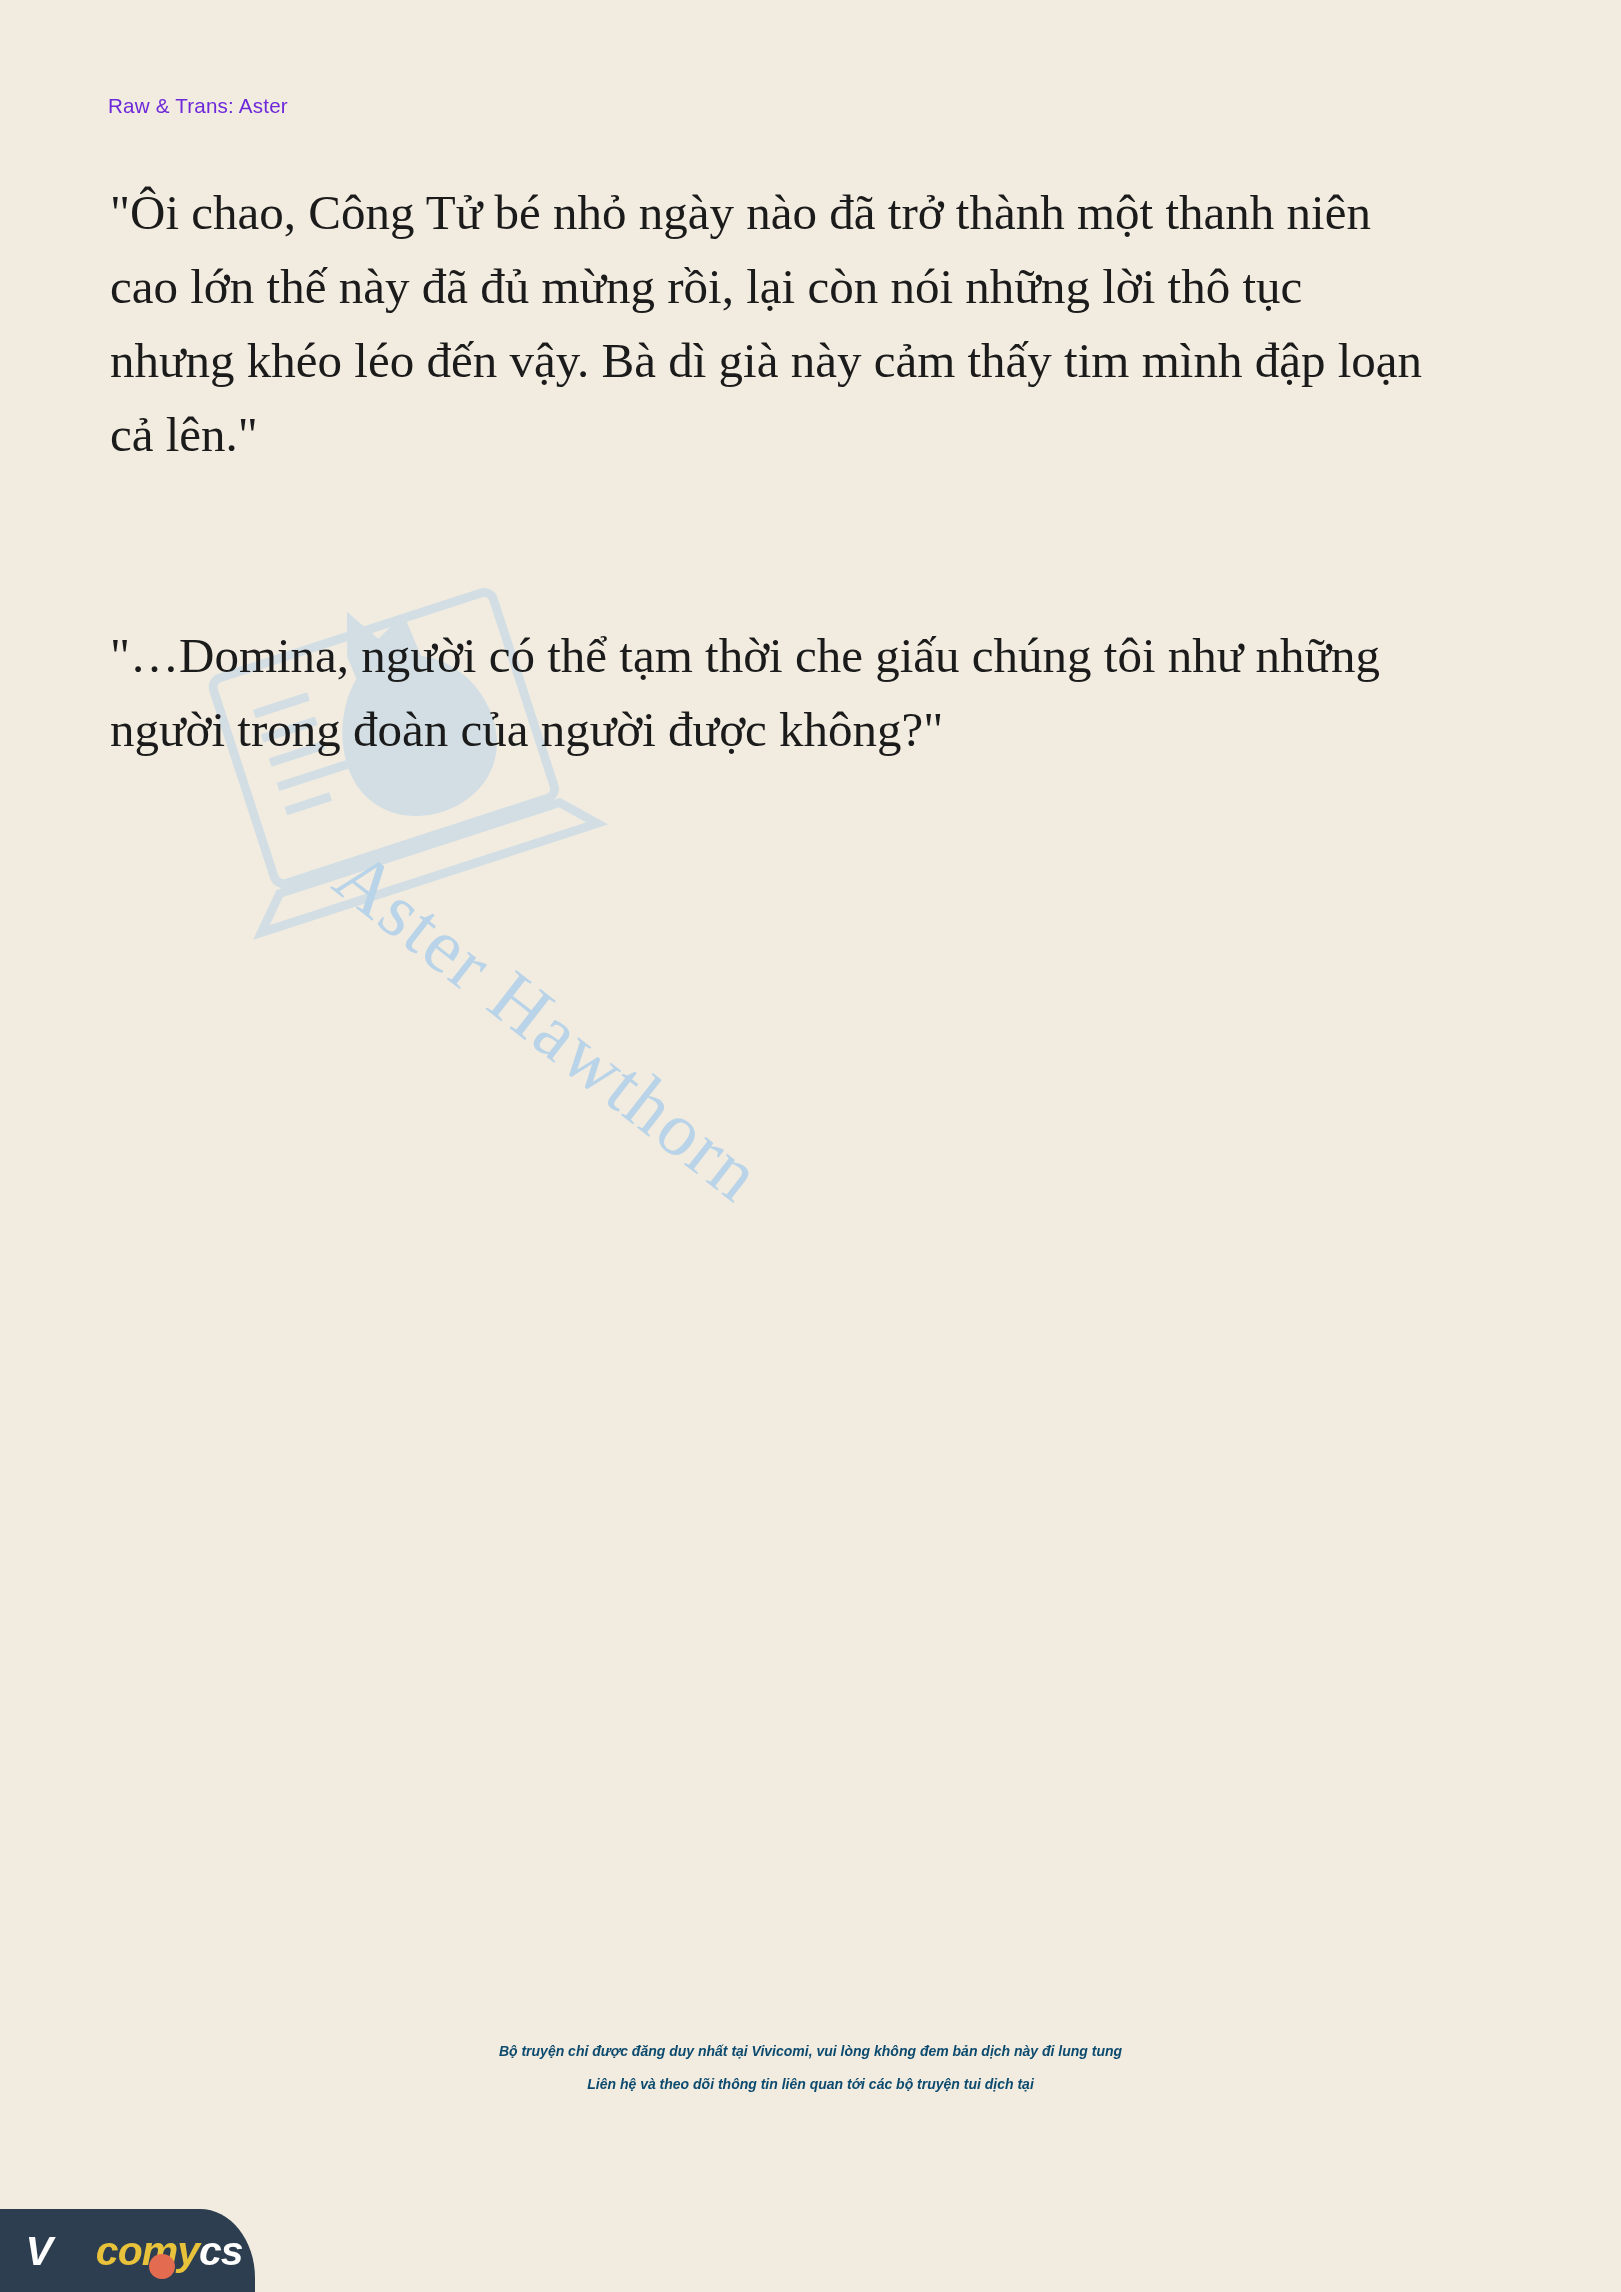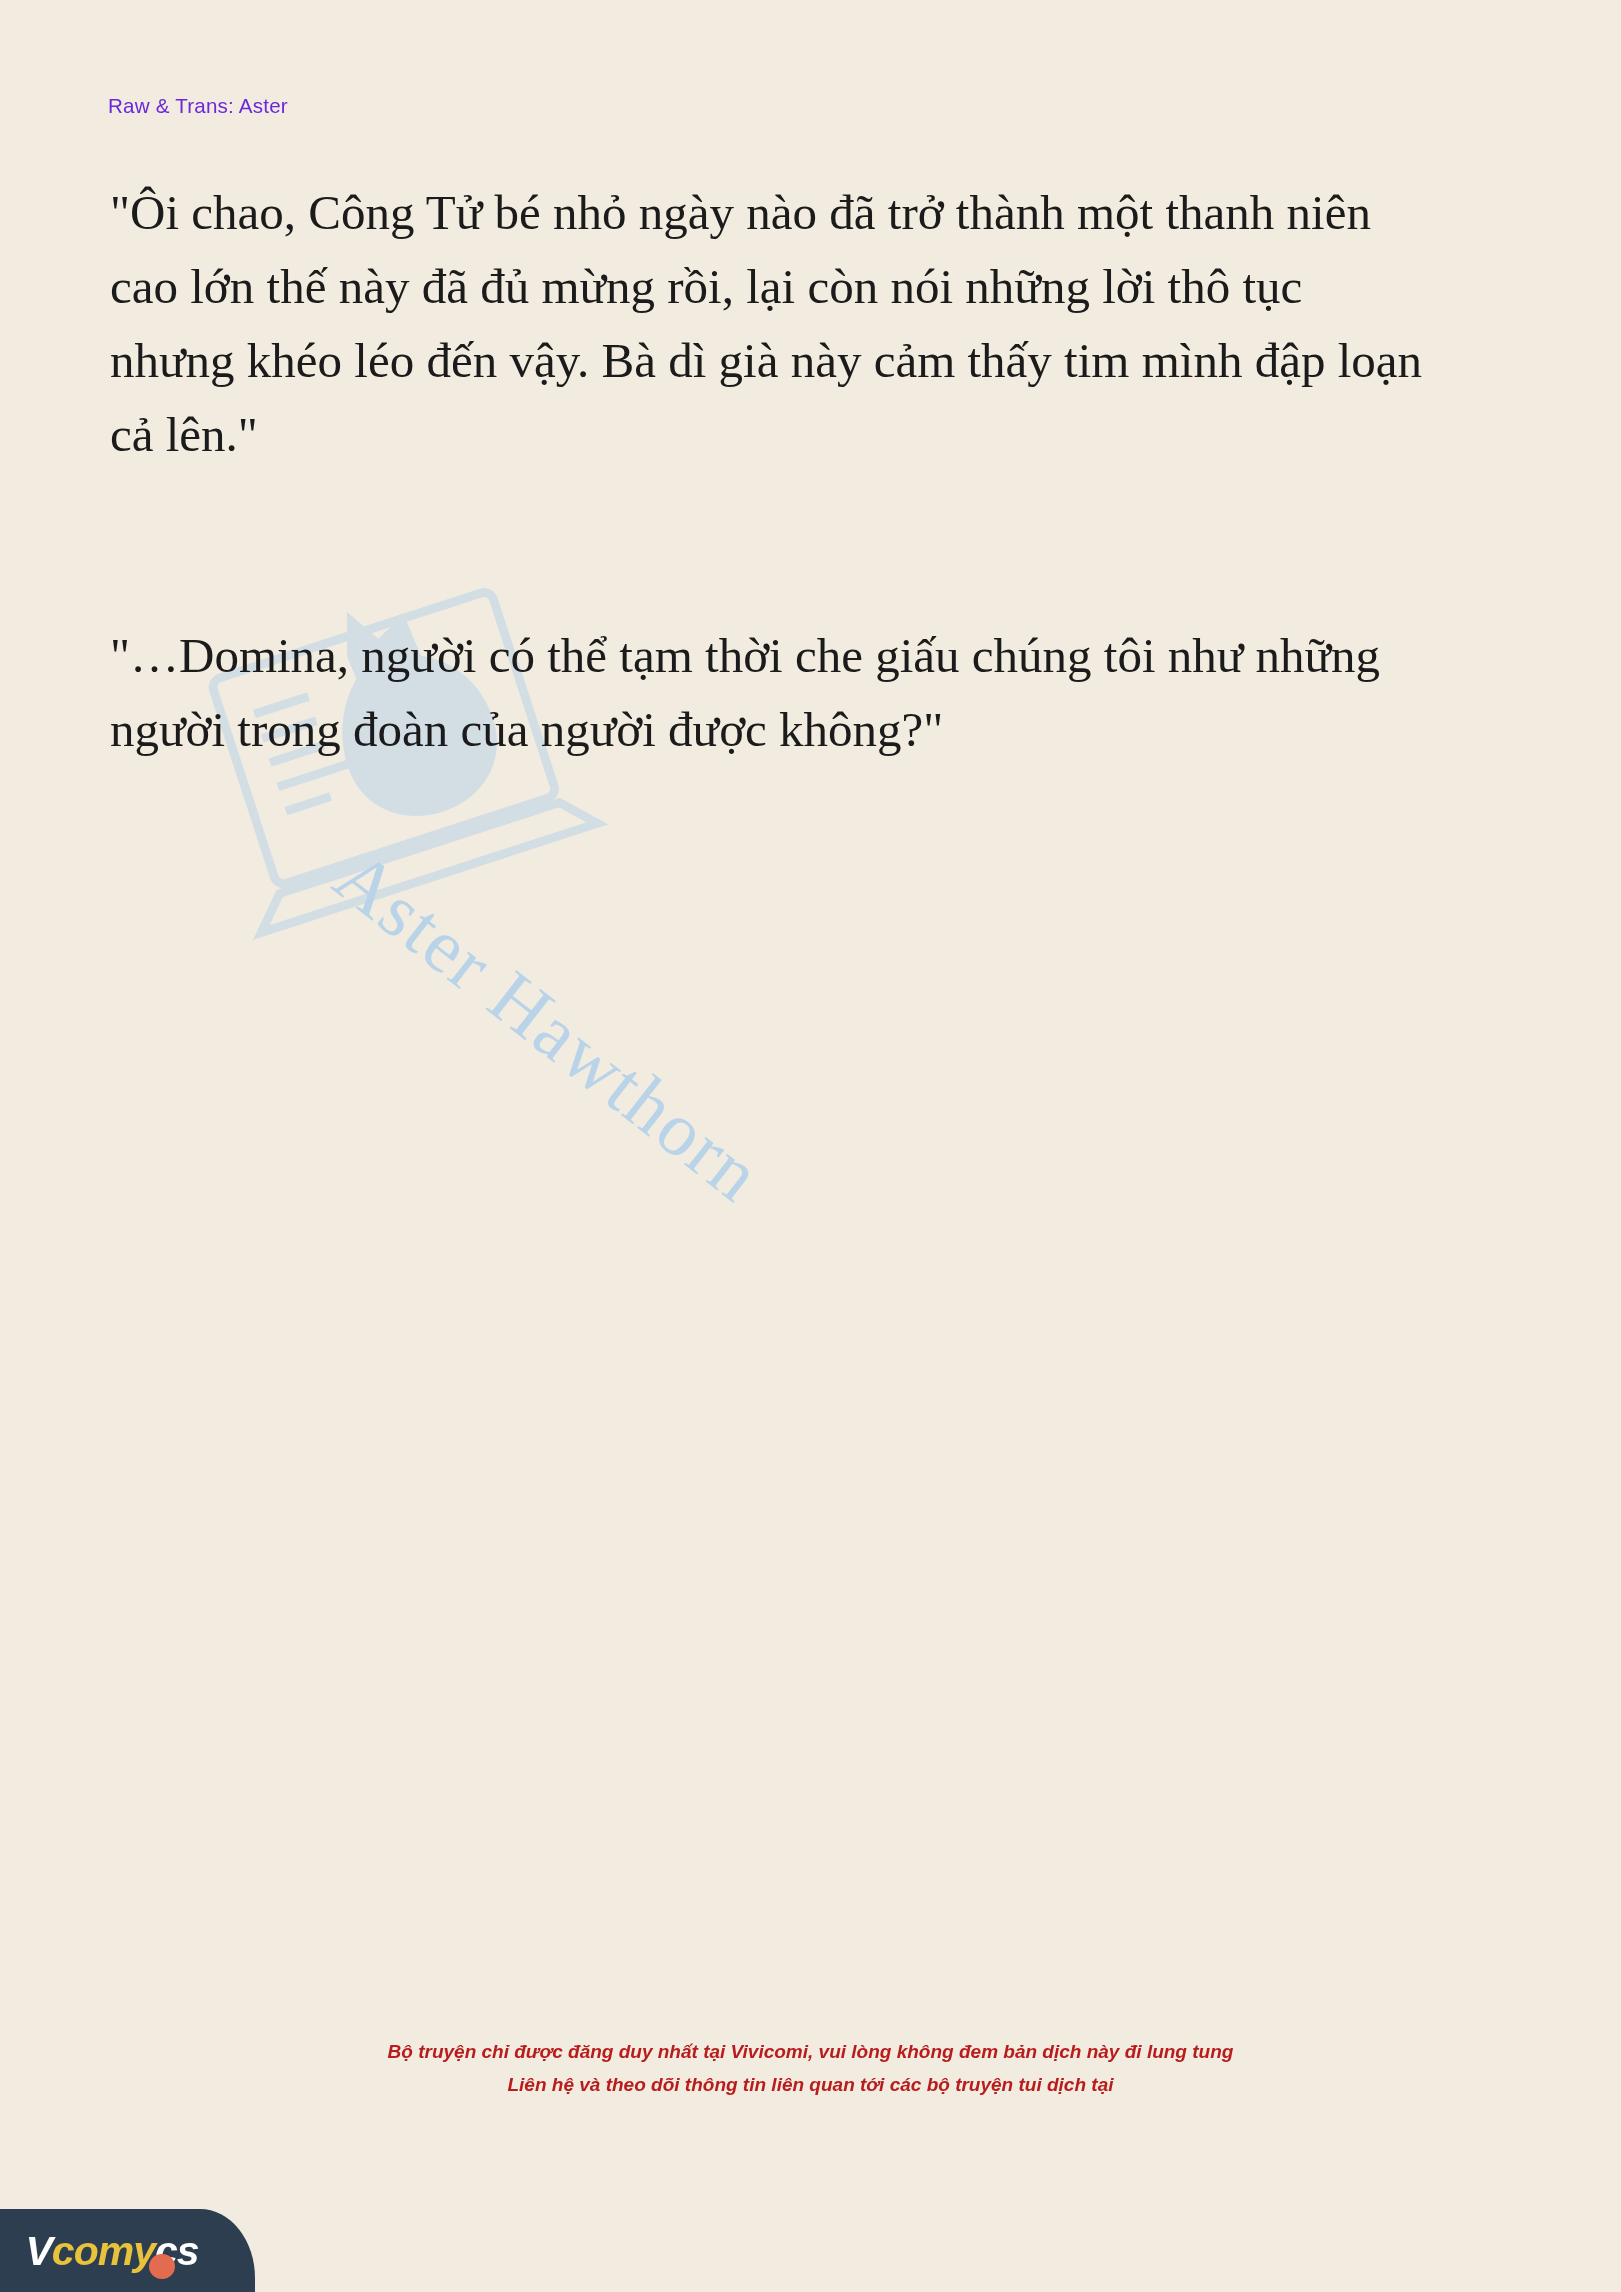--- a/index.html
+++ b/index.html
@@ -85,22 +85,22 @@
     left: 0;
     right: 0;
     bottom: 192px;
     text-align: center;
     z-index: 3;
   }
   .footer-line {
     font-family: "Liberation Sans", sans-serif;
     font-weight: bold;
     font-style: italic;
-    font-size: 19px;
-    color: #b91c1c;
+    font-size: 14px;
+    color: #0c4a6e;
     line-height: 33px;
   }
 
   
   .brandbar {
     position: absolute;
     left: 0;
     bottom: 0;
     width: 333px;
     height: 94px;
@@ -119,21 +119,21 @@
     position: absolute;
     left: 25.5px;
     bottom: 17.6px;
     font-family: "Liberation Sans", sans-serif;
     font-weight: bold;
     font-style: italic;
     font-size: 41px;
     color: #ffffff;
     letter-spacing: -1px;
   }
-  .brand-text .accent { color: #e8c23a; }
+  .brand-text .accent { color: #e8c23a; margin-left: 44px; }
   .brand-dot {
     position: absolute;
     left: 149px;
     bottom: 13.7px;
     width: 25.5px;
     height: 25.5px;
     border-radius: 50%;
     background: #e36b4f;
   }
 </style>

